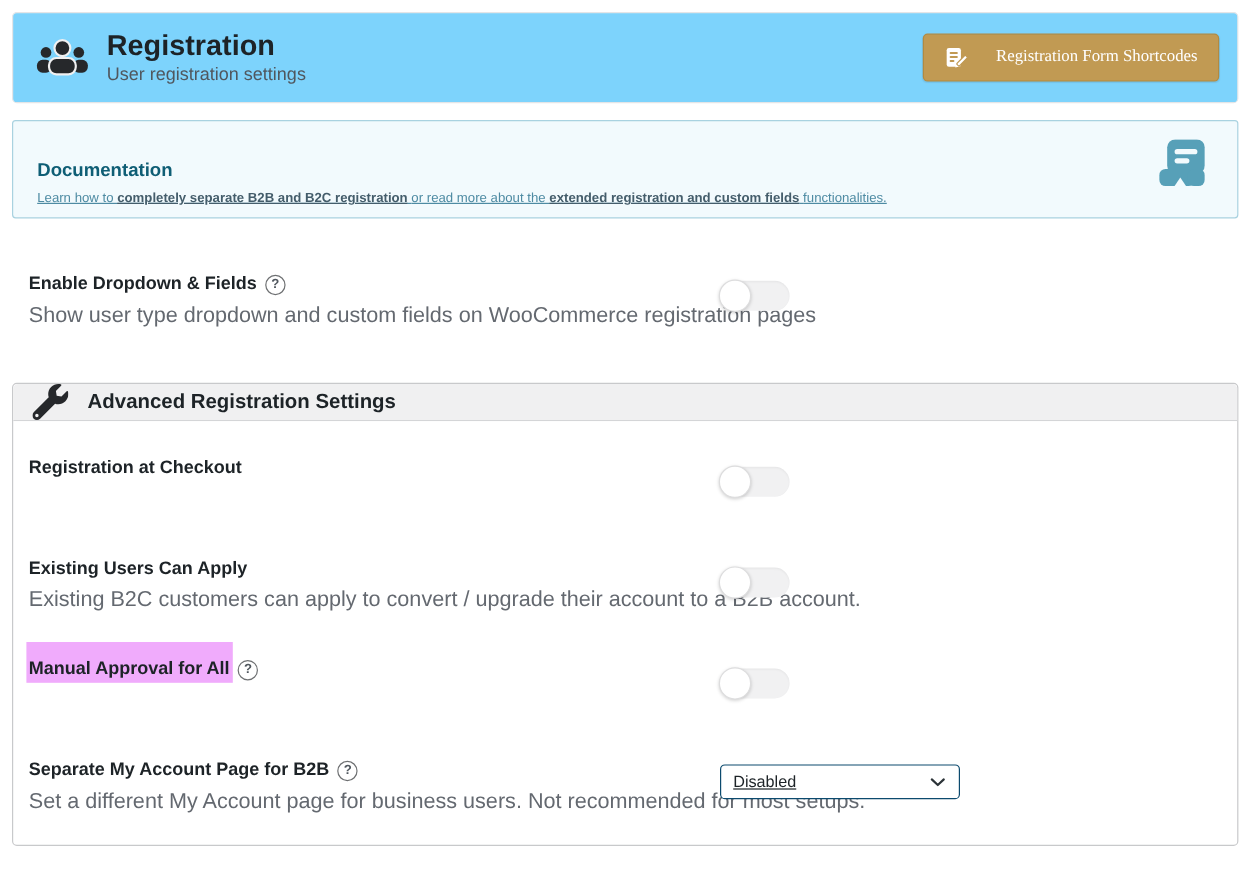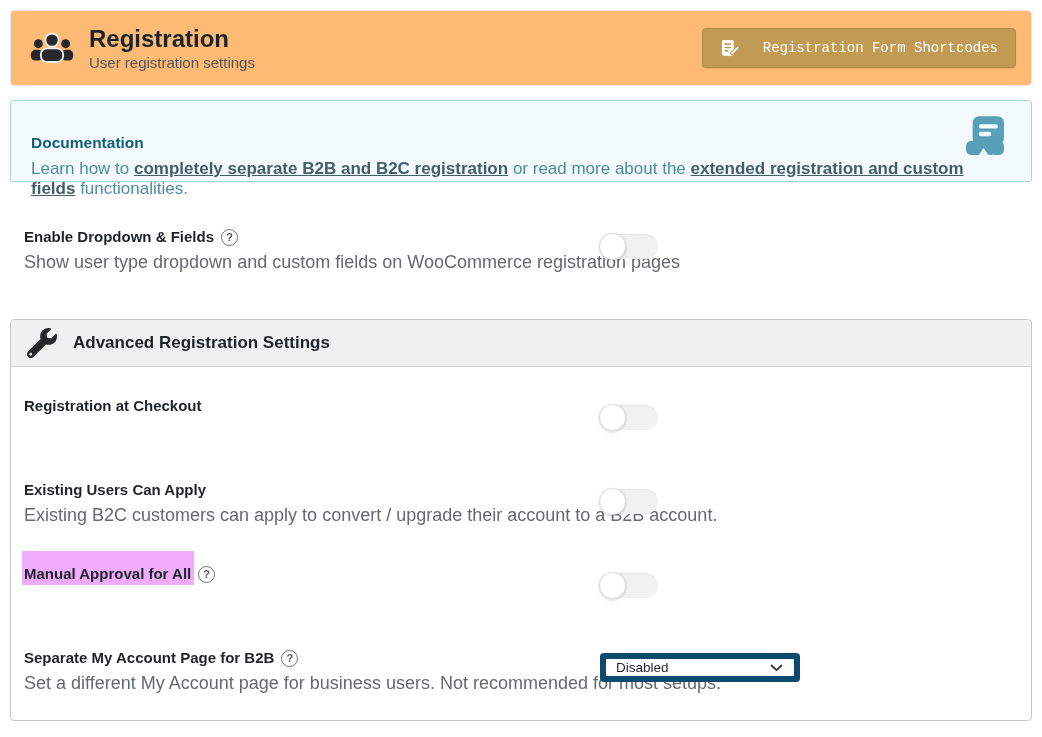--- a/index.html
+++ b/index.html
@@ -8,57 +8,57 @@
     font-family: "Liberation Sans", sans-serif;
     background: #ffffff;
     color: #1d2327;
     overflow: hidden;
   }
 
   
   .header-card {
     margin: 10px 10px 0 10px;
     height: 76px;
-    background: #fdba74;
+    background: #7dd3fc;
     border: 1px solid #e4e5e7;
     border-radius: 4px;
     display: flex;
     align-items: center;
     padding: 0 15px 0 18px;
   }
   .header-left { display: flex; align-items: center; gap: 14px; flex: 1; }
   .users-icon svg { display: block; }
   .header-title { font-size: 24px; font-weight: bold; color: #1d2327; line-height: 1.15; }
   .header-subtitle { font-size: 15px; color: #50575e; margin-top: 2px; }
   .shortcodes-btn {
     display: flex; align-items: center; gap: 24px;
     background: #c19a53;
     border: 1px solid #b28a41;
     border-radius: 4px;
     color: #ffffff;
     font-size: 14px;
-    font-family: Liberation Mono, monospace;
+    font-family: Liberation Serif, serif;
     height: 40px;
     padding: 0 17px;
     cursor: pointer;
     box-shadow: 0 1px 1px rgba(0,0,0,0.08);
   }
 
   
   .doc-banner {
     margin: 14px 10px 0 10px;
     background: #f2fafd;
     border: 1px solid #a9d2e0;
     border-radius: 3px;
     padding: 33px 20px 16px 20px;
     position: relative;
     height: 82px;
   }
   .doc-title { font-size: 15.5px; font-weight: bold; color: #0f5e75; }
-  .doc-text { margin-top: 7px; font-size: 17px; color: #4e8ba3; }
+  .doc-text { margin-top: 7px; font-size: 11px; color: #4e8ba3; text-decoration: underline; }
   .doc-link {
     color: #445d6b; font-weight: bold; text-decoration: underline; cursor: pointer;
   }
   .book-icon { position: absolute; right: 27px; top: 15px; }
 
   
   .setting-row { position: relative; }
   .standalone-row { margin: 45px 10px 0 24px; }
   .row-label { font-size: 15px; font-weight: bold; color: #1d2327; line-height: 20px; }
   .row-desc { font-size: 18px; color: #646970; margin-top: 7px; line-height: 17px; }
@@ -110,43 +110,44 @@
     background: #ffffff;
   }
   .advanced-header {
     background: #f0f0f1;
     border-bottom: 1px solid #d4d5d7;
     border-radius: 4px 4px 0 0;
     display: flex;
     align-items: center;
     gap: 16px;
     padding: 9px 16px;
-    height: 47px;
+    height: 31px;
   }
   .advanced-title { font-size: 17px; font-weight: bold; color: #1d2327; }
   .advanced-body { padding: 29px 13px 28px 13px; }
   .advanced-body .setting-row { margin-bottom: 40px; min-height: 44px; }
   .advanced-body .setting-row:last-child { margin-bottom: 0; }
   .advanced-body .toggle { top: 9px; }
 
   
   .select-box {
     position: absolute;
     left: 576px; top: 5px;
     width: 200px; height: 29px;
     background: #ffffff;
-    border: 6px solid #0c4a6e;
+    border: 1px solid #0c4a6e;
     border-radius: 4px;
     display: flex;
     align-items: center;
     justify-content: space-between;
     padding: 0 11px 0 10px;
     font-size: 13.5px;
     color: #1d2327;
     cursor: pointer;
+    text-decoration: underline;
   }
 </style>
 </head>
 <body>
 
 <div class="header-card">
   <div class="header-left">
     <span class="users-icon">
       <svg width="46" height="36" viewBox="0 0 64 48">
         <g fill="#26282b">

